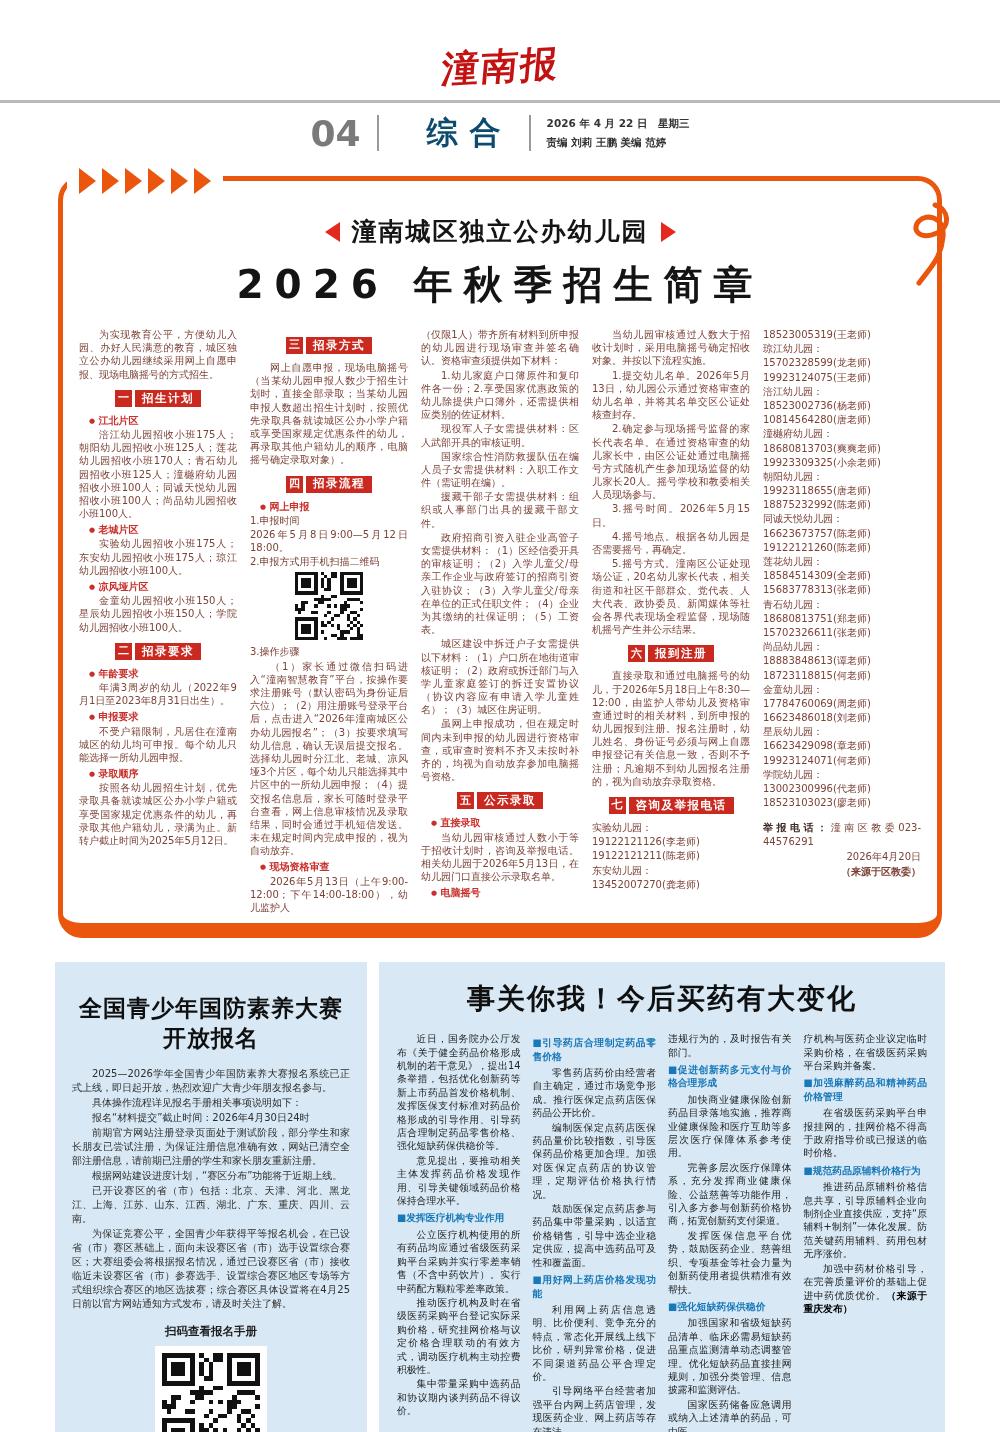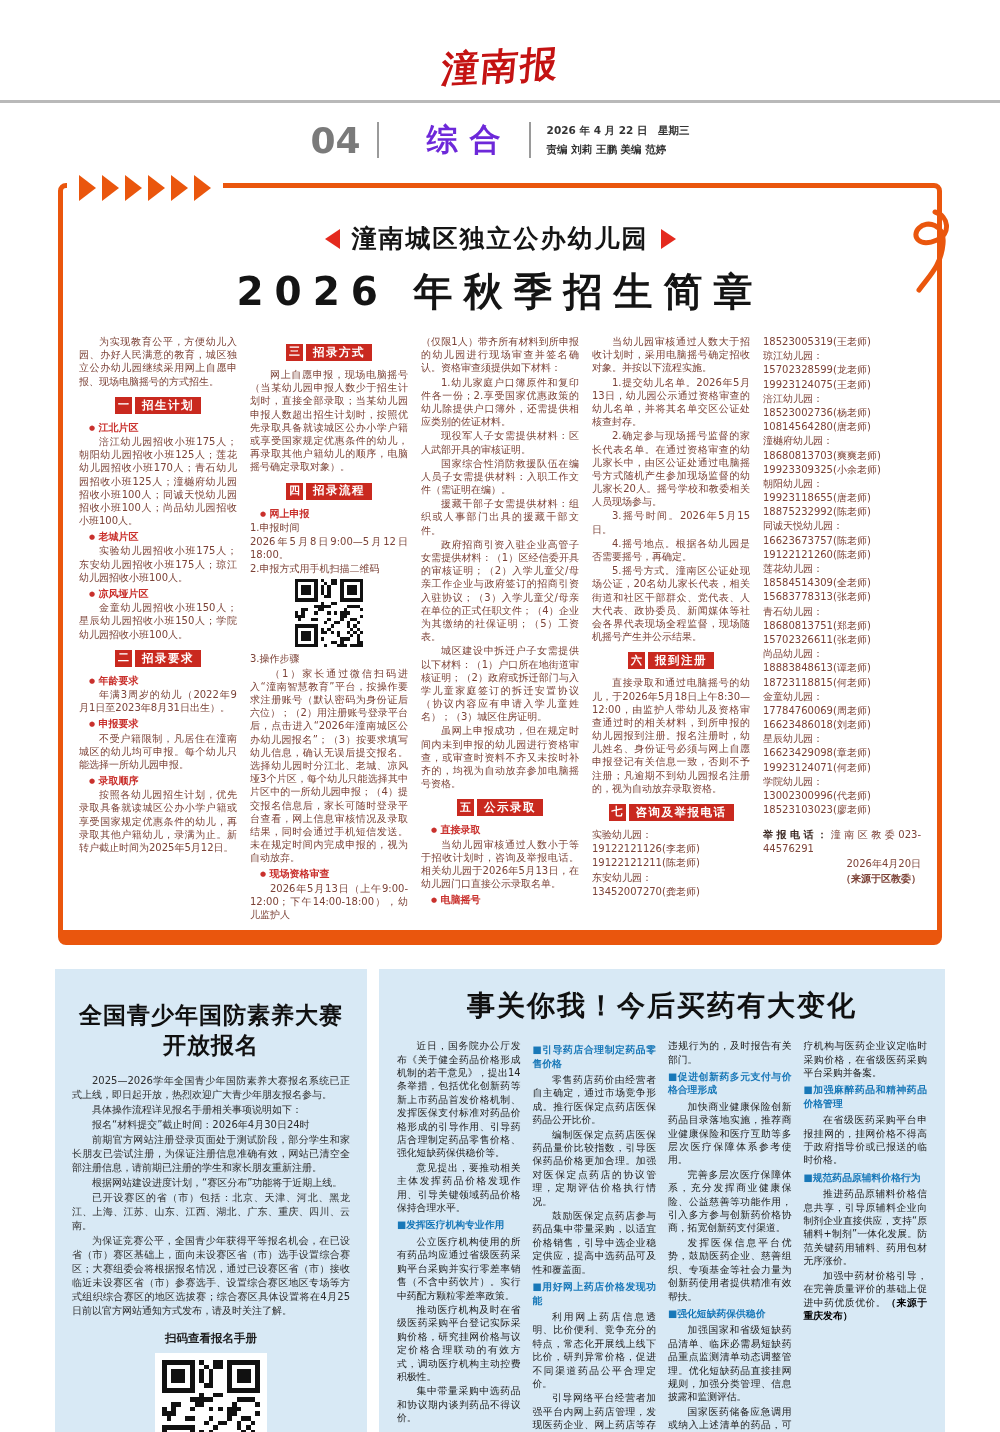--- a/index.html
+++ b/index.html
@@ -3,29 +3,29 @@
 <meta charset="utf-8">
 <style>
   * { margin:0; padding:0; box-sizing:border-box; }
   body { background:#e9e9e9; font-family:"DejaVu Sans", sans-serif; }
   .page { width:1000px; height:1432px; background:#ffffff; margin:0 auto; position:relative; overflow:hidden; }
 
   
   .masthead { text-align:center; padding-top:42px; }
   .logo { display:inline-block; font-family:"DejaVu Serif", serif; font-size:37px; font-weight:900; color:#c41212; transform:skewX(-8deg) rotate(-3deg); letter-spacing:2px; }
   .head-rule { height:3px; background:#b9b9b9; margin-top:8px; }
-  .page-info { display:flex; justify-content:center; align-items:center; gap:16px; padding:16px 0 6px; }
+  .page-info { display:flex; justify-content:center; align-items:center; gap:16px; padding:9px 0 6px; }
   .page-num { font-size:36px; font-weight:bold; color:#7a7a7a; }
   .vline { width:2px; height:36px; background:#9a9a9a; }
-  .section-name { font-size:31px; font-weight:900; color:#6d28d9; letter-spacing:12px;margin-left:32px; }
+  .section-name { font-size:31px; font-weight:900; color:#0c4a6e; letter-spacing:12px;margin-left:32px; }
   .date-block { font-size:10.5px; color:#333; line-height:1.8; text-align:left; font-weight:bold; }
 
   
   .main-wrap { margin:16px 58px 0; position:relative; }
-  .main-box { border:5px solid #ea560d; border-bottom-width:15px; border-radius:8px; background:#fff; padding:0 16px 8px; position:relative; }
+  .main-box { border:5px solid #ea560d; border-bottom-width:15px; border-radius:24px; background:#fff; padding:0 16px 8px; position:relative; }
   .arrows { position:absolute; top:-19px; left:4px; background:#fff; padding:0 12px; display:flex; gap:6px; align-items:center; height:38px; }
   .arrow { width:0; height:0; border-left:17px solid #ea560d; border-top:13px solid transparent; border-bottom:13px solid transparent; }
   .clip-icon { position:absolute; top:18px; right:-16px; }
   .kicker { display:flex; justify-content:center; align-items:center; gap:12px; margin-top:34px; font-size:25px; font-weight:900; color:#151515; letter-spacing:2px; }
   .tri-l { width:0;height:0;border-right:15px solid #e42a1e;border-top:10px solid transparent;border-bottom:10px solid transparent; }
   .tri-r { width:0;height:0;border-left:15px solid #e42a1e;border-top:10px solid transparent;border-bottom:10px solid transparent; }
   .main-title { text-align:center; font-size:39px; font-weight:900; color:#141414; letter-spacing:11px; margin:10px 0 16px; }
 
   .cols { display:flex; gap:13px;margin-top:16px; }
   .col { flex:1; font-size:10px; line-height:1.32; color:#7c4237; text-align:justify; }

